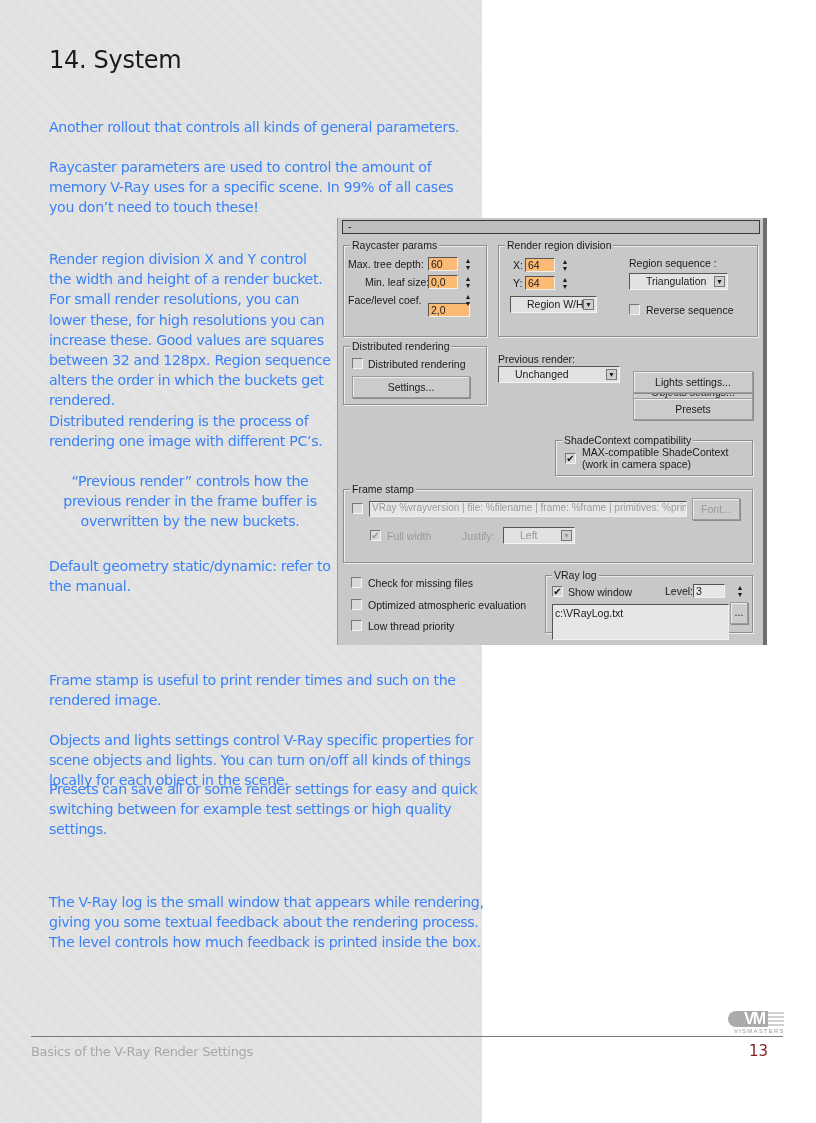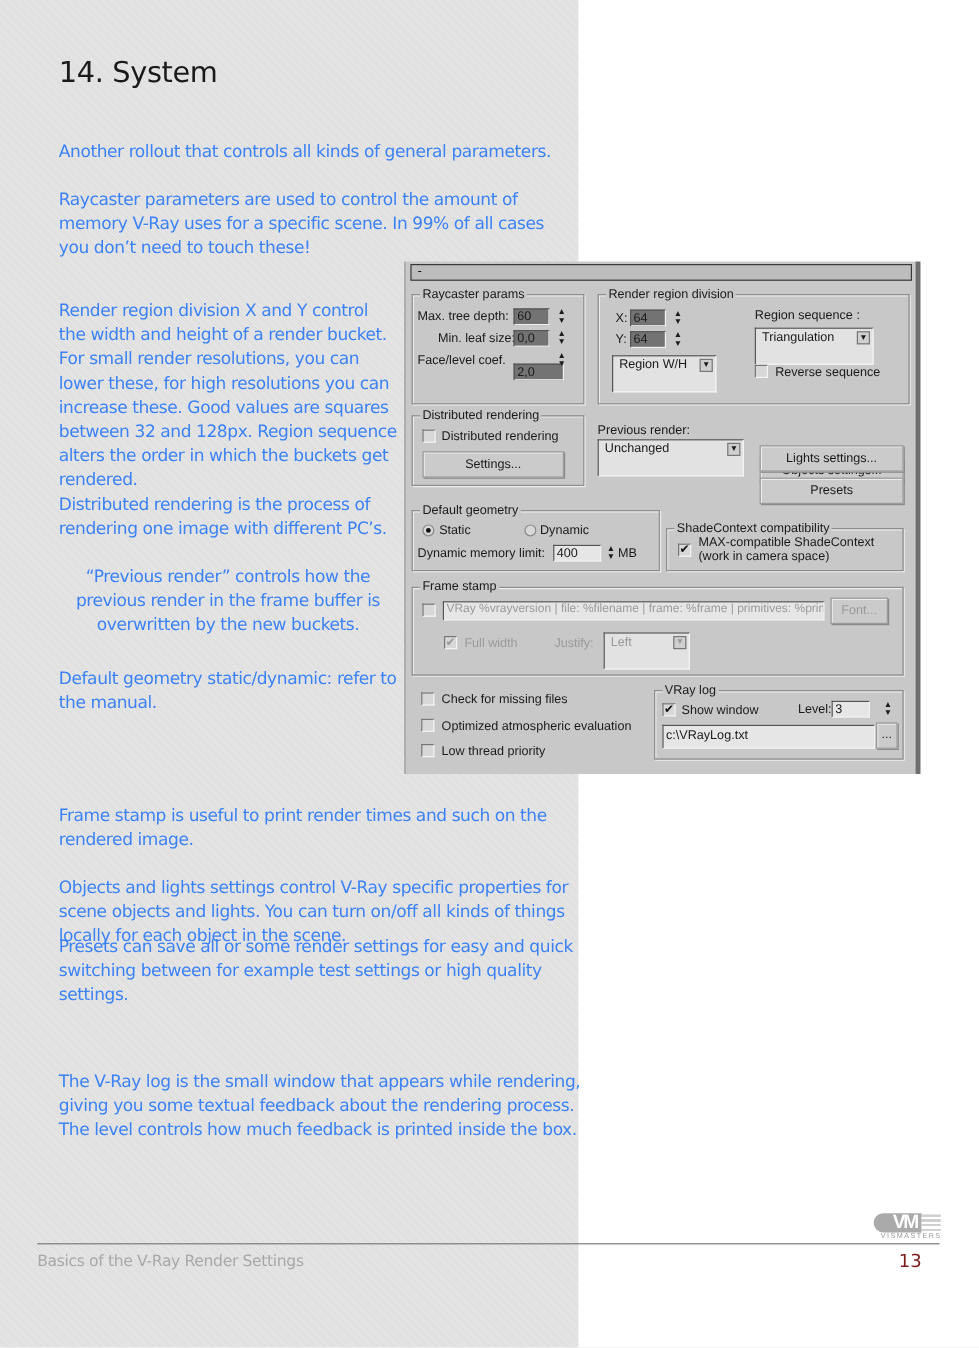--- a/index.html
+++ b/index.html
@@ -20,24 +20,24 @@
 
   
   .panel{position:absolute;left:337px;top:218px;width:430px;height:427px;background:#c8c8c8;border-right:4px solid #6e6e6e;border-left:1px solid #9a9a9a;box-sizing:border-box;
          font-family:"Liberation Sans",sans-serif;font-size:10.5px;color:#1a1a1a;}
   .rollout{position:absolute;left:4px;top:2px;width:418px;height:14px;background:#bdbdbd;border:1px solid #3a3a3a;box-sizing:border-box;}
   .rollout .minus{position:absolute;left:5px;top:-1px;font-size:11px;}
   .rollout .rtitle{position:absolute;left:0;right:0;top:0;text-align:center;font-size:10.5px;line-height:12px;}
   .grp{position:absolute;border:1px solid #8e8e8e;box-shadow:1px 1px 0 #ededed, inset 1px 1px 0 #ededed;}
   .grp-label{position:absolute;top:-7px;left:6px;background:#c8c8c8;padding:0 2px;line-height:12px;font-size:10.5px;}
   .lbl{position:absolute;white-space:nowrap;line-height:12px;}
-  .field{position:absolute;height:14px;background:#737373;border-top:1px solid #555;border-left:1px solid #555;border-bottom:1px solid #f0f0f0;border-right:1px solid #f0f0f0;box-sizing:border-box;padding-left:2px;line-height:12px;font-size:10.5px;}
+  .field{position:absolute;height:14px;background:#fdba74;border-top:1px solid #555;border-left:1px solid #555;border-bottom:1px solid #f0f0f0;border-right:1px solid #f0f0f0;box-sizing:border-box;padding-left:2px;line-height:12px;font-size:10.5px;}
   .field.white{background:#e6e6e6;}
   .spin{position:absolute;width:8px;height:14px;font-size:7px;line-height:7px;text-align:center;}
-  .dd{position:absolute;height:31px;background:#e2e2e2;border-top:1px solid #555;border-left:1px solid #555;border-bottom:1px solid #f4f4f4;border-right:1px solid #f4f4f4;box-sizing:border-box;padding-left:5px;line-height:15px;}
+  .dd{position:absolute;height:17px;background:#e2e2e2;border-top:1px solid #555;border-left:1px solid #555;border-bottom:1px solid #f4f4f4;border-right:1px solid #f4f4f4;box-sizing:border-box;padding-left:16px;line-height:15px;}
   .dd-arrow{position:absolute;right:2px;top:2px;width:11px;height:11px;background:#cfcfcf;border:1px solid #777;box-sizing:border-box;font-size:7px;line-height:9px;text-align:center;}
   .btn{position:absolute;height:22px;background:#cbcbcb;border:1px solid #9b9b9b;box-shadow:inset 1px 1px 0 #ececec, 1px 1px 0 #8a8a8a;box-sizing:border-box;text-align:center;line-height:20px;font-size:10.5px;}
   .cb{position:absolute;width:11px;height:11px;background:#d8d8d8;border-top:1px solid #777;border-left:1px solid #777;border-bottom:1px solid #f4f4f4;border-right:1px solid #f4f4f4;box-sizing:border-box;font-size:10px;line-height:9px;text-align:center;color:#111;}
   .radio{position:absolute;width:10px;height:10px;border-radius:50%;background:#d8d8d8;border:1px solid #888;box-sizing:border-box;}
   .radio.on::after{content:"";position:absolute;left:2px;top:2px;width:4px;height:4px;border-radius:50%;background:#111;}
   .disabled{color:#9a9a9a;}
 </style>
 </head>
 <body>
 
@@ -105,31 +105,20 @@
   <span class="lbl" style="left:160px;top:135px;">Previous render:</span>
   <div class="dd" style="left:160px;top:148px;width:122px;">
     <span>Unchanged</span>
     <span class="dd-arrow">▼</span>
   </div>
 
   <div class="btn" style="left:295px;top:127px;width:120px;margin-top:36px;">Objects settings...</div>
   <div class="btn" style="left:295px;top:153px;width:120px;">Lights settings...</div>
   <div class="btn" style="left:295px;top:180px;width:120px;">Presets</div>
 
-  <div class="grp" style="left:5px;top:207px;width:205px;height:49px;">
-    <span class="grp-label">Default geometry</span>
-    <div class="radio on" style="left:8px;top:11px;"></div>
-    <span class="lbl" style="left:22px;top:10px;">Static</span>
-    <div class="radio" style="left:93px;top:11px;"></div>
-    <span class="lbl" style="left:106px;top:10px;">Dynamic</span>
-    <span class="lbl" style="left:4px;top:29px;">Dynamic memory limit:</span>
-    <div class="field white" style="left:117px;top:28px;width:40px;">400</div>
-    <div class="spin" style="left:161px;top:28px;">▲<br>▼</div>
-    <span class="lbl" style="left:171px;top:29px;">MB</span>
-  </div>
 
   <div class="grp" style="left:217px;top:222px;width:196px;height:34px;">
     <span class="grp-label">ShadeContext compatibility</span>
     <div class="cb" style="left:9px;top:12px;">✔</div>
     <span class="lbl" style="left:26px;top:5px;">MAX-compatible ShadeContext</span>
     <span class="lbl" style="left:26px;top:17px;">(work in camera space)</span>
   </div>
 
   <div class="grp" style="left:5px;top:271px;width:408px;height:72px;">
     <span class="grp-label">Frame stamp</span>
@@ -152,21 +141,21 @@
   <div class="cb" style="left:13px;top:402px;"></div>
   <span class="lbl" style="left:30px;top:402px;">Low thread priority</span>
 
   <div class="grp" style="left:207px;top:357px;width:206px;height:56px;">
     <span class="grp-label">VRay log</span>
     <div class="cb" style="left:6px;top:10px;">✔</div>
     <span class="lbl" style="left:22px;top:10px;">Show window</span>
     <span class="lbl" style="left:119px;top:9px;">Level:</span>
     <div class="field white" style="left:147px;top:8px;width:32px;">3</div>
     <div class="spin" style="left:190px;top:8px;">▲<br>▼</div>
-    <div class="field white" style="left:6px;top:28px;width:177px;height:20px;line-height:16px;">c:\VRayLog.txt</div>
+    <div class="field white" style="left:6px;top:28px;width:177px;height:36px;line-height:16px;">c:\VRayLog.txt</div>
     <div class="btn" style="left:184px;top:26px;width:18px;height:22px;line-height:18px;">...</div>
   </div>
 </div>
 
 <div class="logo">
   <div class="shape"></div>
   <span class="vm">VM</span>
   <div class="bars"></div>
   <span class="word">VISMASTERS</span>
 </div>

